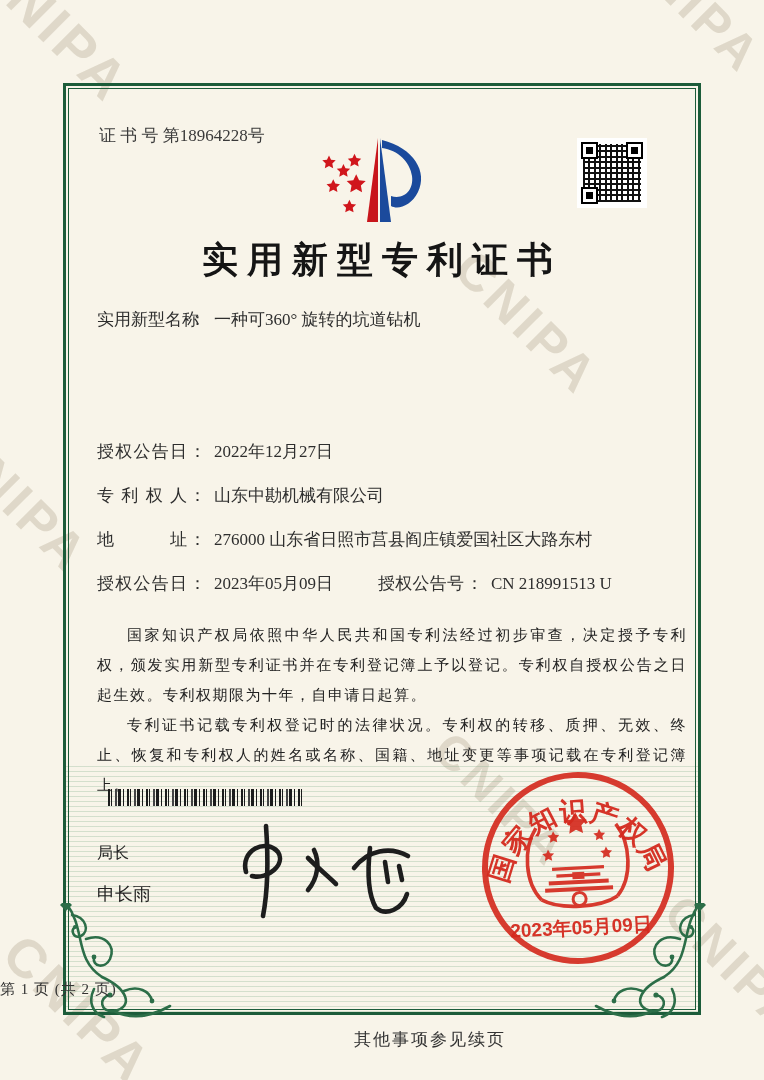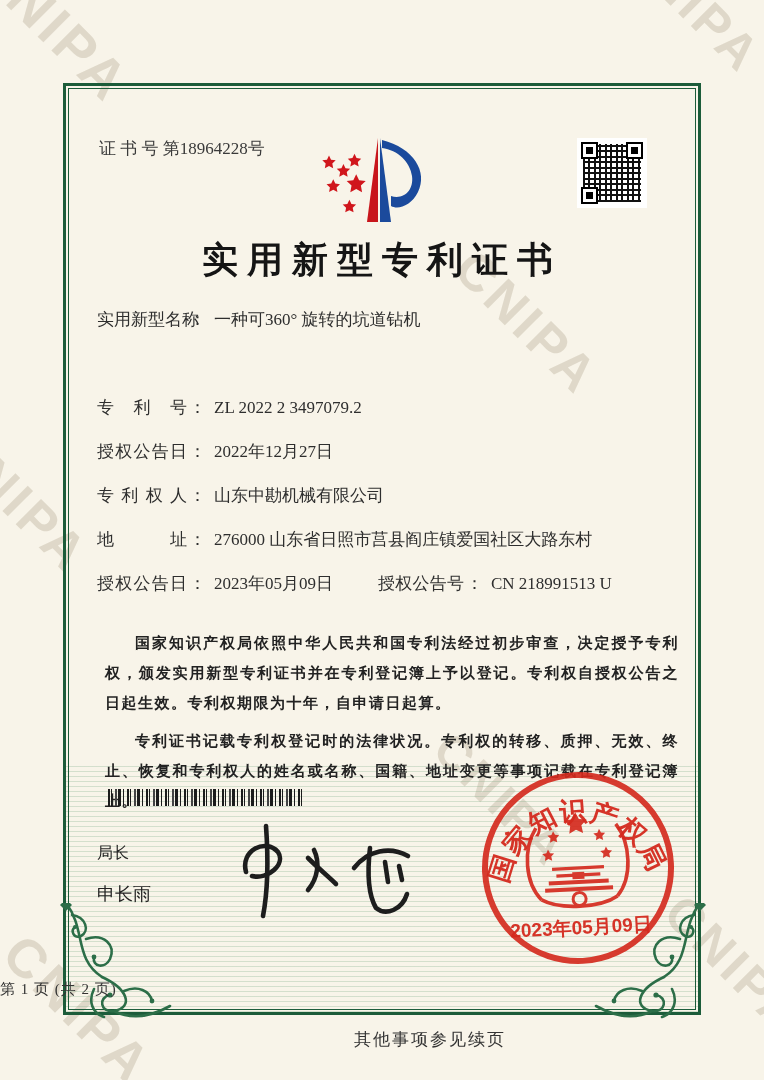--- a/index.html
+++ b/index.html
@@ -24,21 +24,21 @@
     position:absolute; left:2px; top:2px; right:2px; bottom:2px;
     border:1px solid #1c5c3a;
   }
   #guilloche{
     position:absolute; left:66px; top:766px; width:632px; height:246px;
     background:repeating-linear-gradient(180deg,
       rgba(118,168,130,0.28) 0 1px, rgba(255,255,255,0) 1px 5px);
   }
   
   #cert-no{
-    position:absolute; left:99px; top:137px; font-size:17px; color:#3a3a3a;
+    position:absolute; left:99px; top:124px; font-size:17px; color:#3a3a3a;
   }
   #logo{ position:absolute; left:312px; top:130px; }
   #qr{
     position:absolute; left:577px; top:138px; width:66px; height:66px;
     background:#fff; padding:2px;
   }
   #qr-noise{
     position:absolute; left:6px; top:6px; width:58px; height:58px;
     background-image:
       repeating-linear-gradient(90deg,#111 0 2px,transparent 2px 5px,#111 5px 7px,transparent 7px 11px),
@@ -62,21 +62,21 @@
   .pair2{ position:absolute; left:265px; top:0; white-space:nowrap; }
   .flabel2{
     display:inline-block; width:86px; text-align:justify; text-align-last:justify;margin-left:16px;
   }
   
   #body-text{
     position:absolute; left:97px; top:620px; width:590px;
     font-size:15px; line-height:30px; letter-spacing:1.5px;
     color:#222; text-align:justify;
   }
-  #body-text p{ margin:8px; text-indent:2em;font-weight:bold; }
+  #body-text p{ margin:0; text-indent:2em; }
   
   #barcode{
     position:absolute; left:108px; top:789px; width:196px; height:17px;
     background:repeating-linear-gradient(90deg,
       #1c1c1c 0 2px, transparent 2px 3px,
       #1c1c1c 3px 4px, transparent 4px 7px,
       #444 7px 9px, transparent 9px 10px,
       #1c1c1c 10px 13px, transparent 13px 15px,
       #1c1c1c 15px 16px, transparent 16px 19px);
   }
@@ -175,23 +175,20 @@
     <div id="qr-noise"></div>
     <div class="finder" id="f1"></div>
     <div class="finder" id="f2"></div>
     <div class="finder" id="f3"></div>
   </div>
 
   <div id="title">实用新型专利证书</div>
 
   <div class="field" style="top:308px">
     <span class="flabel">实用新型名称</span><span class="fcolon">：</span><span class="fvalue">一种可360° 旋转的坑道钻机</span>
-  </div>
-  <div class="field" style="top:396px">
-    <span class="flabel">专利号</span><span class="fcolon">：</span><span class="fvalue">ZL 2022 2 3497079.2</span>
   </div>
   <div class="field" style="top:440px">
     <span class="flabel">授权公告日</span><span class="fcolon">：</span><span class="fvalue">2022年12月27日</span>
   </div>
   <div class="field" style="top:484px">
     <span class="flabel">专利权人</span><span class="fcolon">：</span><span class="fvalue">山东中勘机械有限公司</span>
   </div>
   <div class="field" style="top:528px">
     <span class="flabel">地址</span><span class="fcolon">：</span><span class="fvalue">276000 山东省日照市莒县阎庄镇爱国社区大路东村</span>
   </div>

